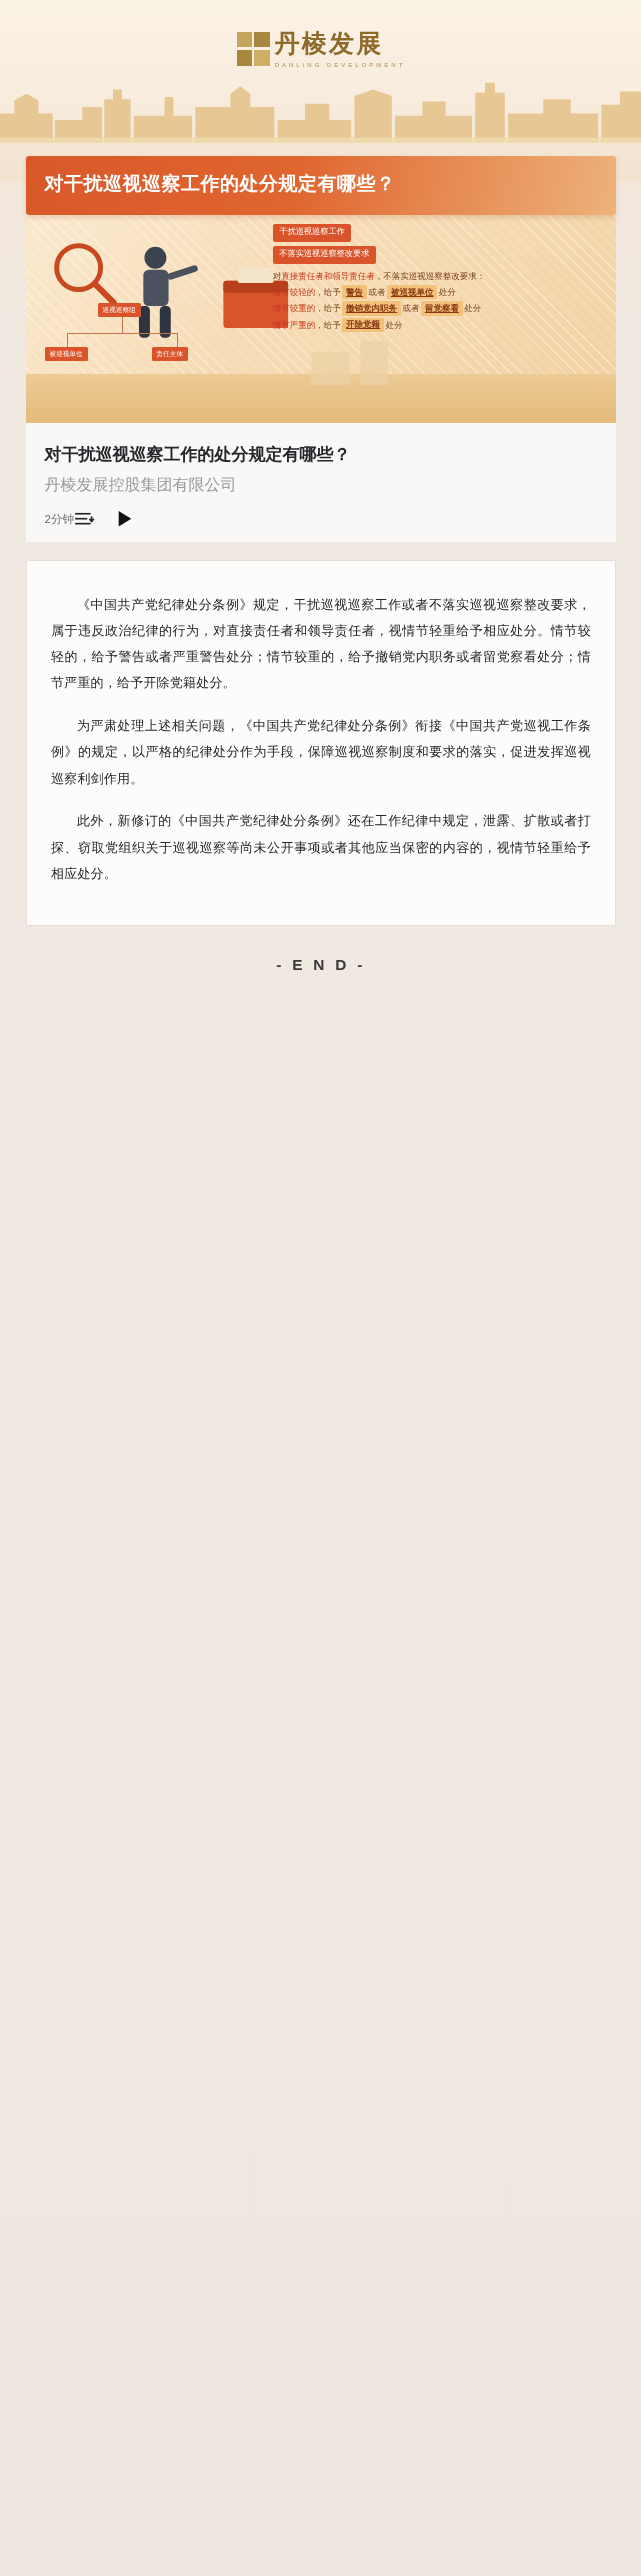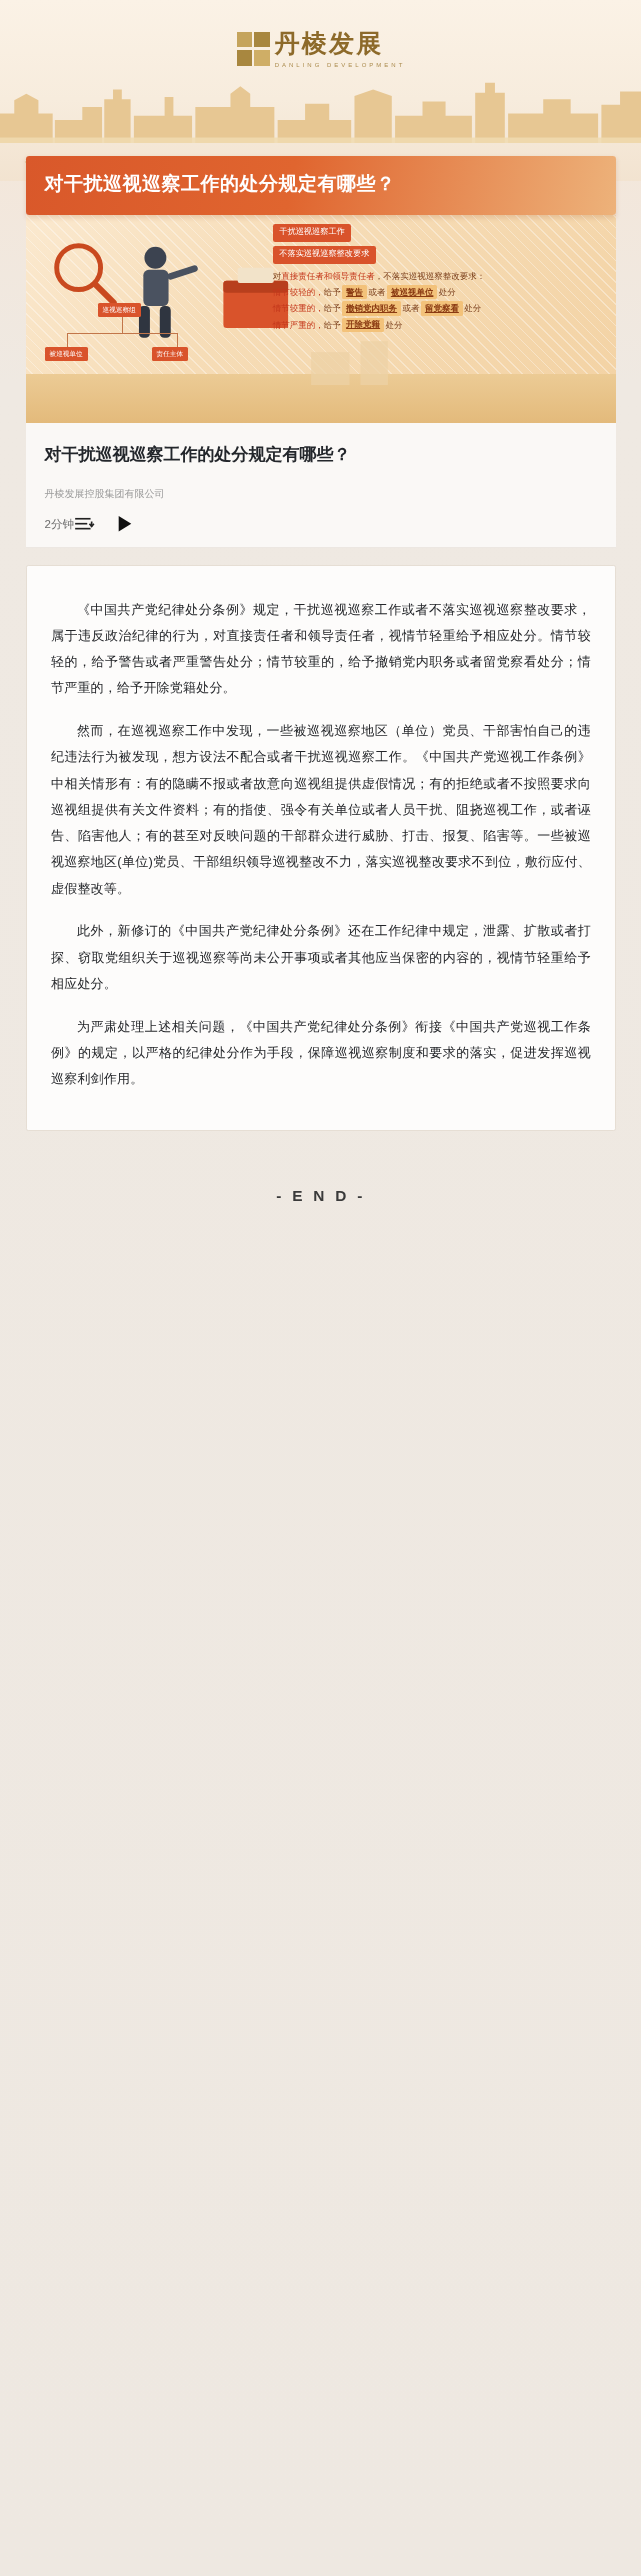--- a/index.html
+++ b/index.html
@@ -165,22 +165,22 @@
     padding: 18.6px 18.6px 14.3px 18.6px;
     border-bottom: 0.5px solid #ece7e2;
   }
   .meta h2 {
     font-size: 17px;
     font-weight: 700;
     color: #23262b;
     line-height: 1.5;
   }
   .meta .org {
-    margin-top: 20px;
-    font-size: 10px;
+    margin-top: 8px;
+    font-size: 16px;
     color: #9a9a9a;
   }
   .meta-row {
     margin-top: 14.3px;
     display: flex;
     align-items: center;
     justify-content: flex-start;
   }
   .meta .dur { font-size: 11.5px; color: #6b6b6b; }
   .meta-actions { display: flex; align-items: center; gap: 22px; }
@@ -206,21 +206,20 @@
   }
   .article p:last-child { margin-bottom: 0; }
 
   .end {
     text-align: center;
     color: #3a3a3a;
     font-size: 15.4px;
     letter-spacing: 3.3px;
     font-weight: 700;
     padding: 30px 0 25px 0;
-    margin-top: 26px;
   }
 </style>
 </head>
 <body>
 
 <div class="page">
 
   <div class="banner">
 
     <div class="logo-row">
@@ -343,21 +342,20 @@
           <svg width="15.4" height="17.5" viewBox="0 0 28 32">
             <polygon points="3,2 26,16 3,30" fill="#111"></polygon>
           </svg>
         </span>
       </div>
     </div>
   </div>
 
   <div class="article">
     <p>《中国共产党纪律处分条例》规定，干扰巡视巡察工作或者不落实巡视巡察整改要求，属于违反政治纪律的行为，对直接责任者和领导责任者，视情节轻重给予相应处分。情节较轻的，给予警告或者严重警告处分；情节较重的，给予撤销党内职务或者留党察看处分；情节严重的，给予开除党籍处分。</p>
-    <p>然而，在巡视巡察工作中发现，一些被巡视巡察地区（单位）党员、干部害怕自己的违纪违法行为被发现，想方设法不配合或者干扰巡视巡察工作。《中国共产党巡视工作条例》中相关情形有：有的隐瞒不报或者故意向巡视组提供虚假情况；有的拒绝或者不按照要求向巡视组提供有关文件资料；有的指使、强令有关单位或者人员干扰、阻挠巡视工作，或者诬告、陷害他人；有的甚至对反映问题的干部群众进行威胁、打击、报复、陷害等。一些被巡视巡察地区(单位)党员、干部组织领导巡视整改不力，落实巡视整改要求不到位，敷衍应付、虚假整改等。</p>
+    <p>为严肃处理上述相关问题，《中国共产党纪律处分条例》衔接《中国共产党巡视工作条例》的规定，以严格的纪律处分作为手段，保障巡视巡察制度和要求的落实，促进发挥巡视巡察利剑作用。</p>
     <p>此外，新修订的《中国共产党纪律处分条例》还在工作纪律中规定，泄露、扩散或者打探、窃取党组织关于巡视巡察等尚未公开事项或者其他应当保密的内容的，视情节轻重给予相应处分。</p>
-    <p>为严肃处理上述相关问题，《中国共产党纪律处分条例》衔接《中国共产党巡视工作条例》的规定，以严格的纪律处分作为手段，保障巡视巡察制度和要求的落实，促进发挥巡视巡察利剑作用。</p>
   </div>
 
   <div class="end">- E N D -</div>
 
 </div>
 
 
 </body></html>

